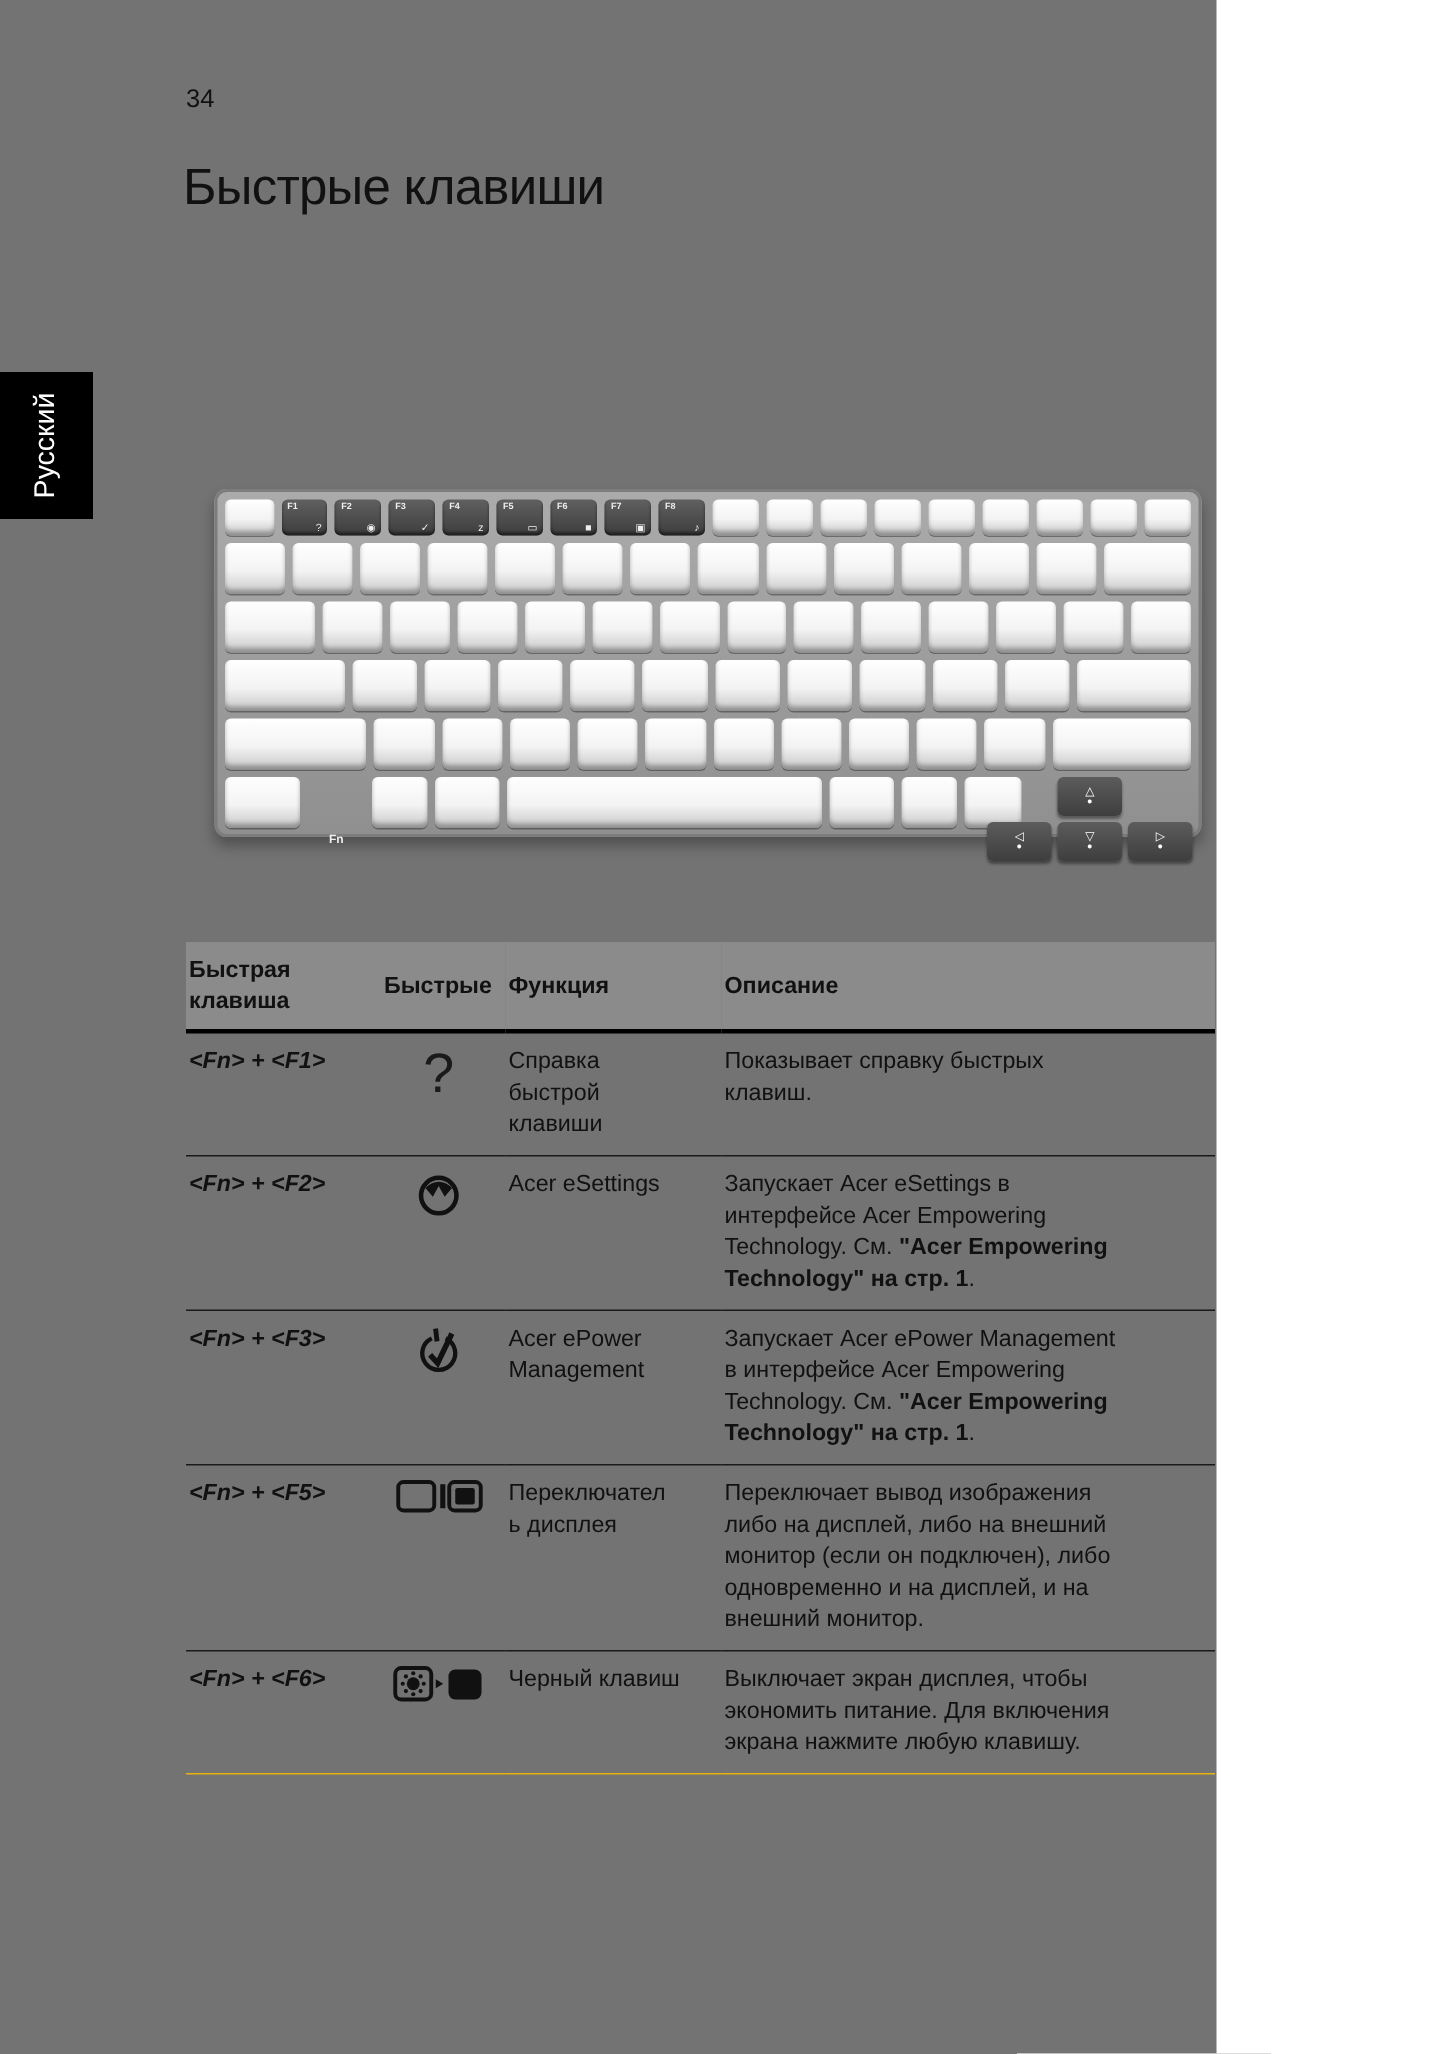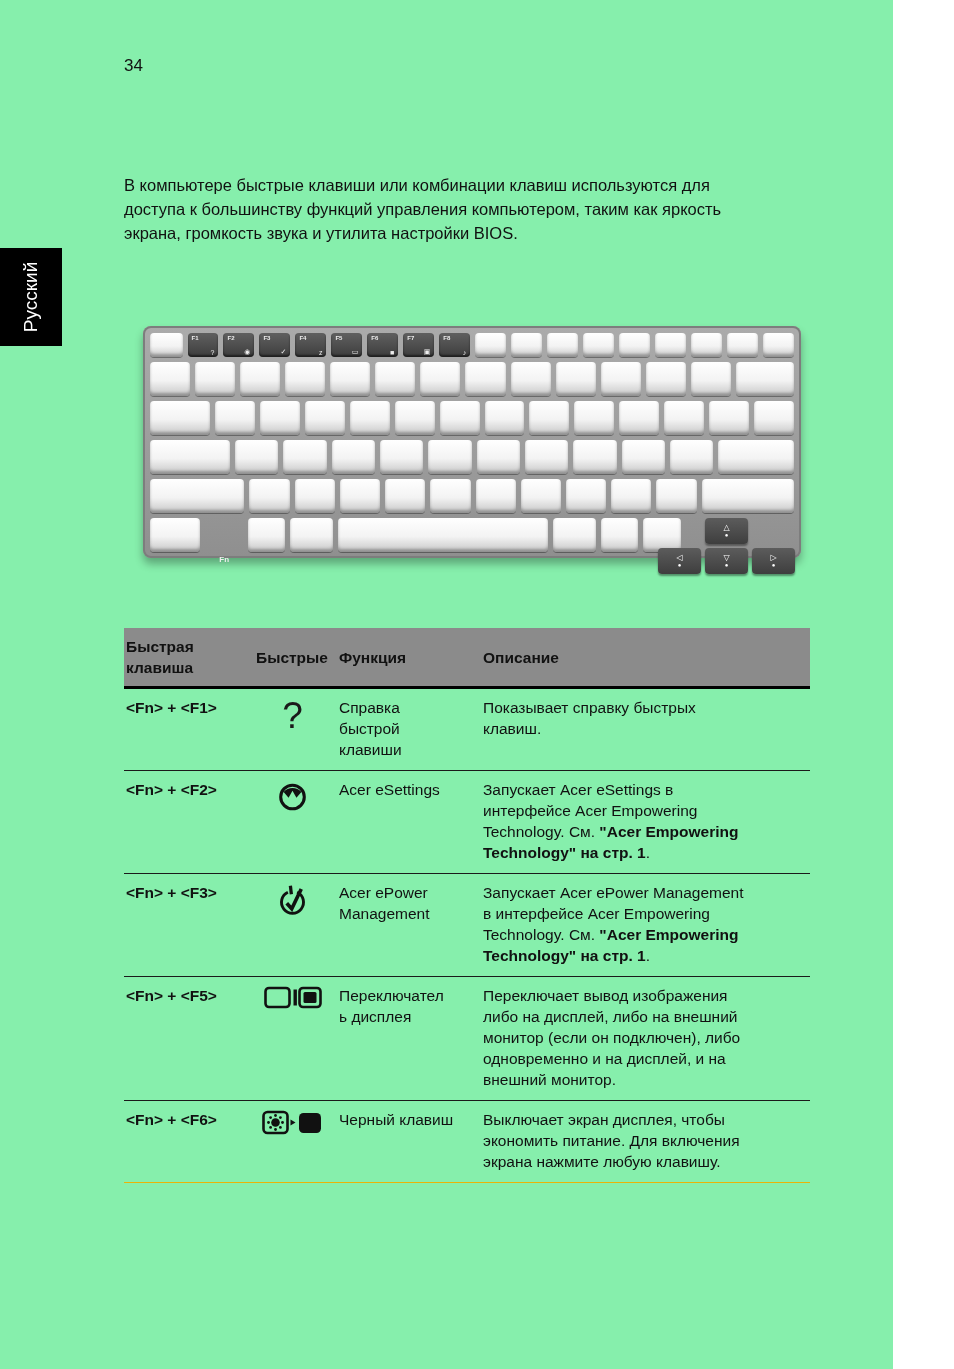--- a/index.html
+++ b/index.html
@@ -1,17 +1,17 @@
 <!DOCTYPE html>
 <html><head>
 <meta charset="utf-8">
 <style>
   html,body{margin:0;padding:0;background:#fff;}
   body{font-family:"Liberation Sans","DejaVu Sans",sans-serif;color:#111;}
-  .page{position:relative;width:893px;height:1369px;background:#86efac;overflow:hidden;}
+  .page{position:relative;width:811px;height:1369px;background:#737373;overflow:hidden;}
   .bold{font-weight:bold;}
 
   .page-number{position:absolute;left:124px;top:56px;font-size:17px;}
   .lang-tab{position:absolute;left:0;top:248px;width:62px;height:98px;background:#000;
     display:flex;align-items:center;justify-content:center;}
   .lang-tab span{color:#fff;font-size:19px;transform:rotate(-90deg);white-space:nowrap;}
 
   .title{position:absolute;left:122px;top:106px;margin:0;font-size:34px;font-weight:400;
     letter-spacing:-0.5px;}
   .para{position:absolute;left:124px;width:700px;font-size:16.5px;line-height:24px;
@@ -45,41 +45,39 @@
     table-layout:fixed;}
   table.hotkeys col.c1{width:126px;} table.hotkeys col.c2{width:87px;}
   table.hotkeys col.c3{width:144px;} table.hotkeys col.c4{width:329px;}
   table.hotkeys th{background:#8b8b8b;text-align:left;vertical-align:middle;font-size:15.5px;
     line-height:21px;font-weight:bold;padding:8px 2px 8px 2px;white-space:pre-line;
     border-bottom:3px solid #000;}
   table.hotkeys th.icon-h{padding-left:6px;}
   table.hotkeys td{vertical-align:top;font-size:15.5px;line-height:21px;
     padding:8px 4px 10px 2px;border-bottom:1px solid #1a1a1a;white-space:pre-line;}
   table.hotkeys tr.last td{border-bottom:1px solid #eab308;}
-  td.hotkey{font-weight:bold;}
+  td.hotkey{font-weight:bold;font-style:italic;}
   td.icon-cell{text-align:center;padding-top:6px;}
   .qmark{font-size:37px;line-height:1;color:#1a1a1a;display:inline-block;}
   .zz{font-weight:bold;font-size:29px;line-height:1;display:inline-block;}
   .zz .zsup{font-size:15px;position:relative;top:-13px;margin-left:1px;}
 </style>
 </head>
 <body>
 
 <div class="page">
 
   <div class="page-number">34</div>
 
   <div class="lang-tab">
     <span>Русский</span>
   </div>
 
-
-  <p class="para" id="para1"><span>В компьютере быстрые клавиши или комбинации клавиш используются для
-доступа к большинству функций управления компьютером, таким как яркость
-экрана, громкость звука и утилита настройки BIOS.</span></p>
+  <h1 class="title">Быстрые клавиши</h1>
+
 
   <div class="keyboard" id="keyboard">
       <div class="kb-row" style="height: 24px;">
         <div class="key" style="flex-grow: 1.05;"></div>
         <div class="key dark" style="flex-grow: 1;">
           <span class="klab">F1</span>
           <span class="kico">?</span>
         </div>
         <div class="key dark" style="flex-grow: 1;">
           <span class="klab">F2</span>

